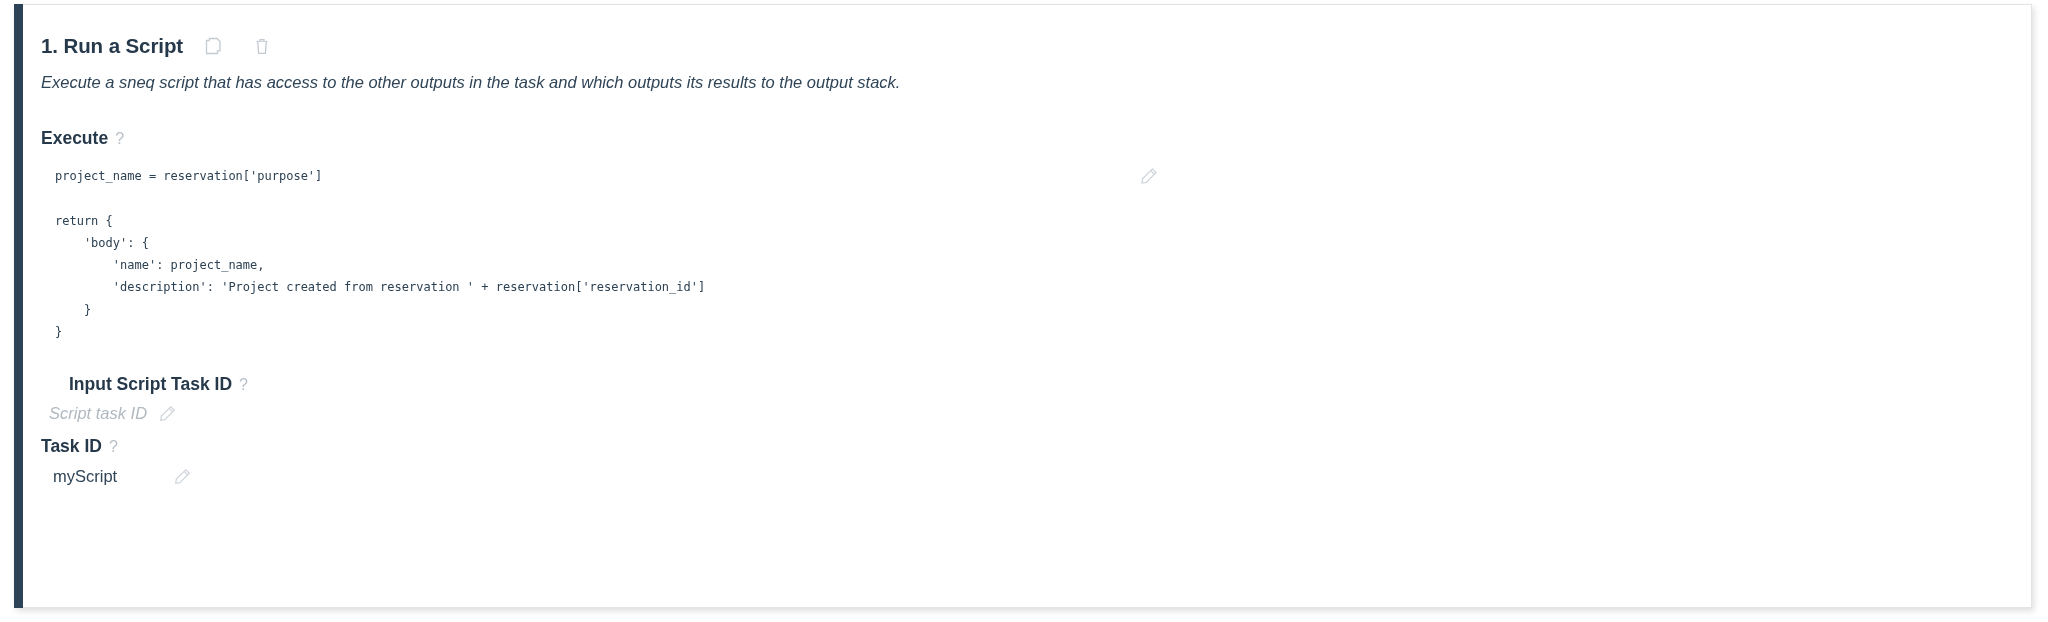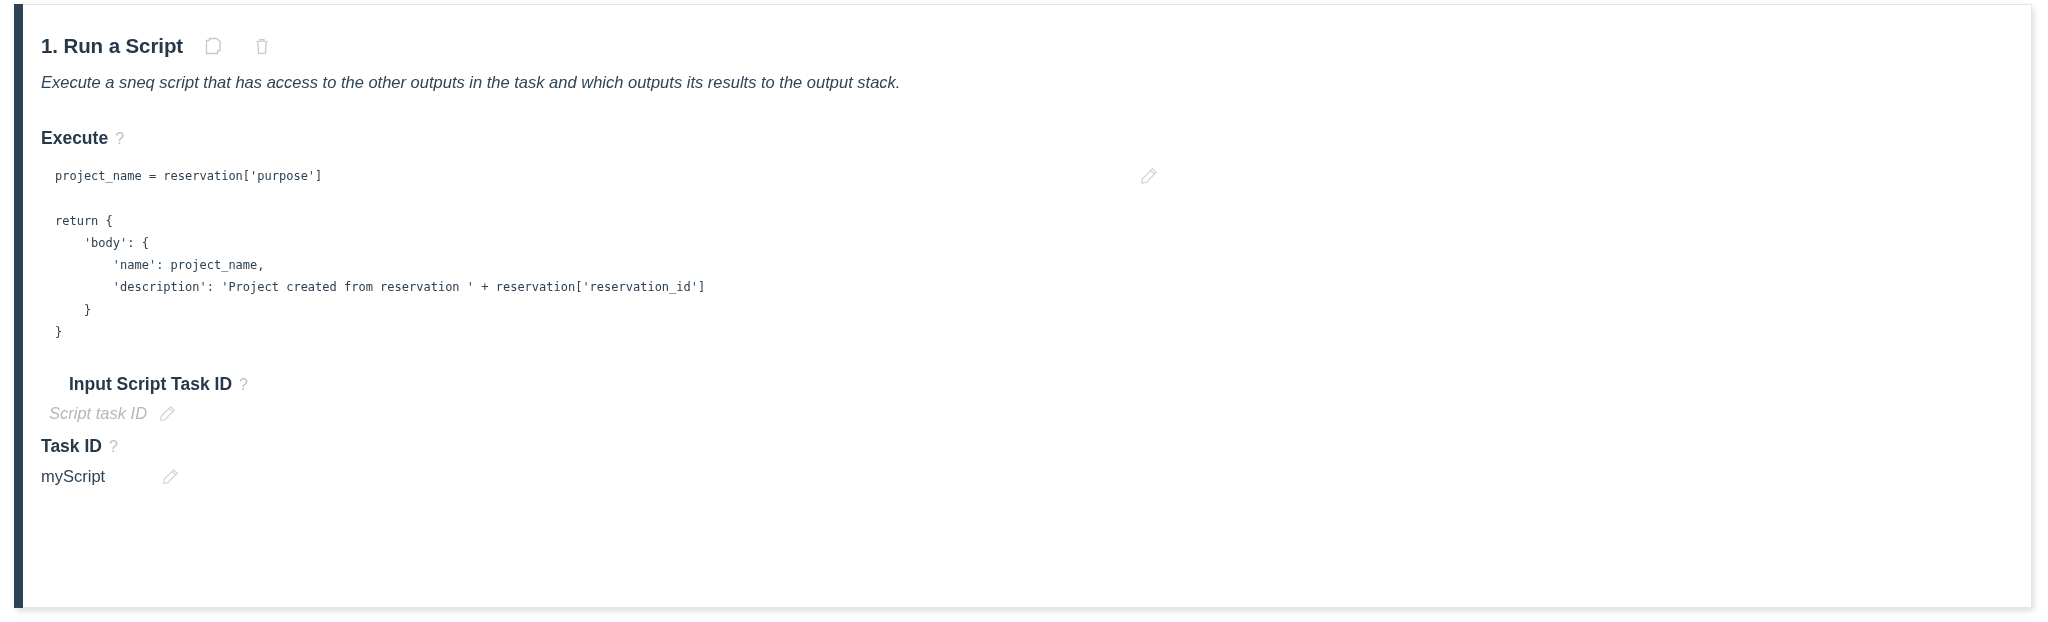--- a/index.html
+++ b/index.html
@@ -157,21 +157,21 @@
   }
   .pencil-inline {
     margin-left: 11px;
     width: 19px;
     height: 19px;
     display: flex;
     align-items: center;
     cursor: pointer;
   }
   .taskid-label { margin-top: 9px; }
-  .taskid-row { margin-left: 0px; margin-top: 5px; gap: 45px; }
+  .taskid-row { margin-left: 12px; margin-top: 5px; gap: 45px; }
 </style>
 </head>
 <body>
 
 <div class="stage">
 
   <div class="card"></div>
   <div class="card-accent"></div>
 
   <div class="card-body">

